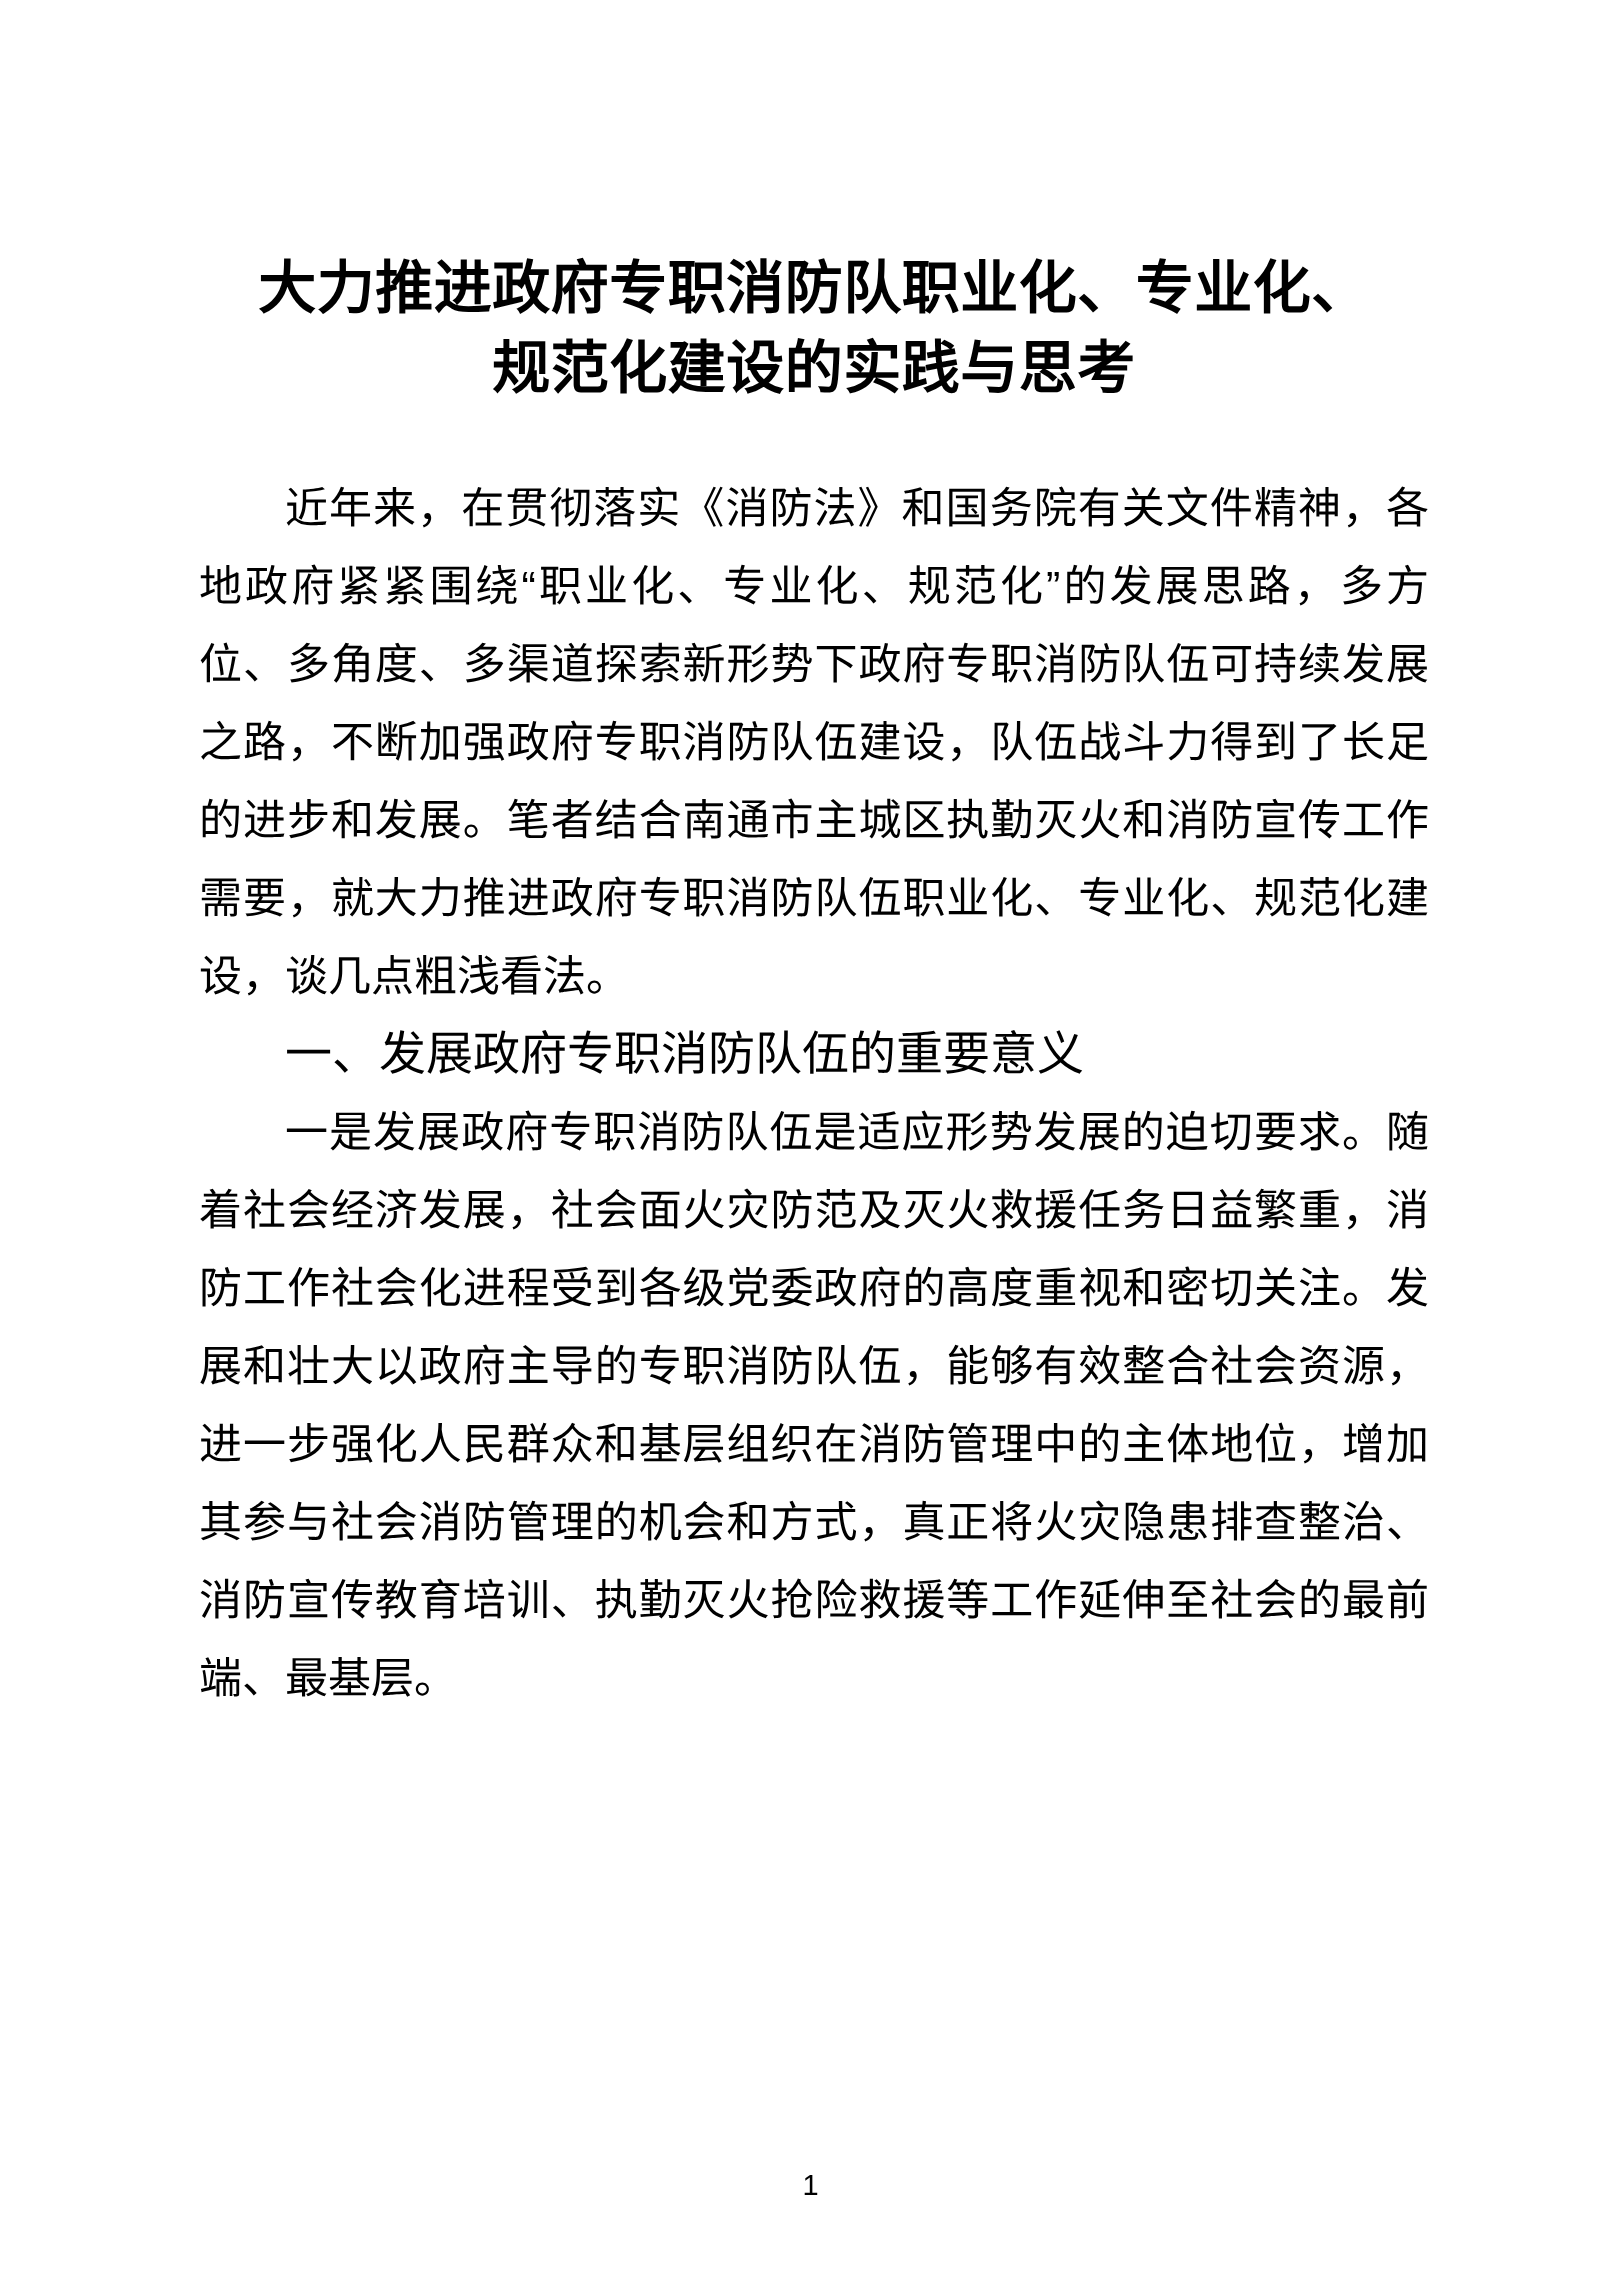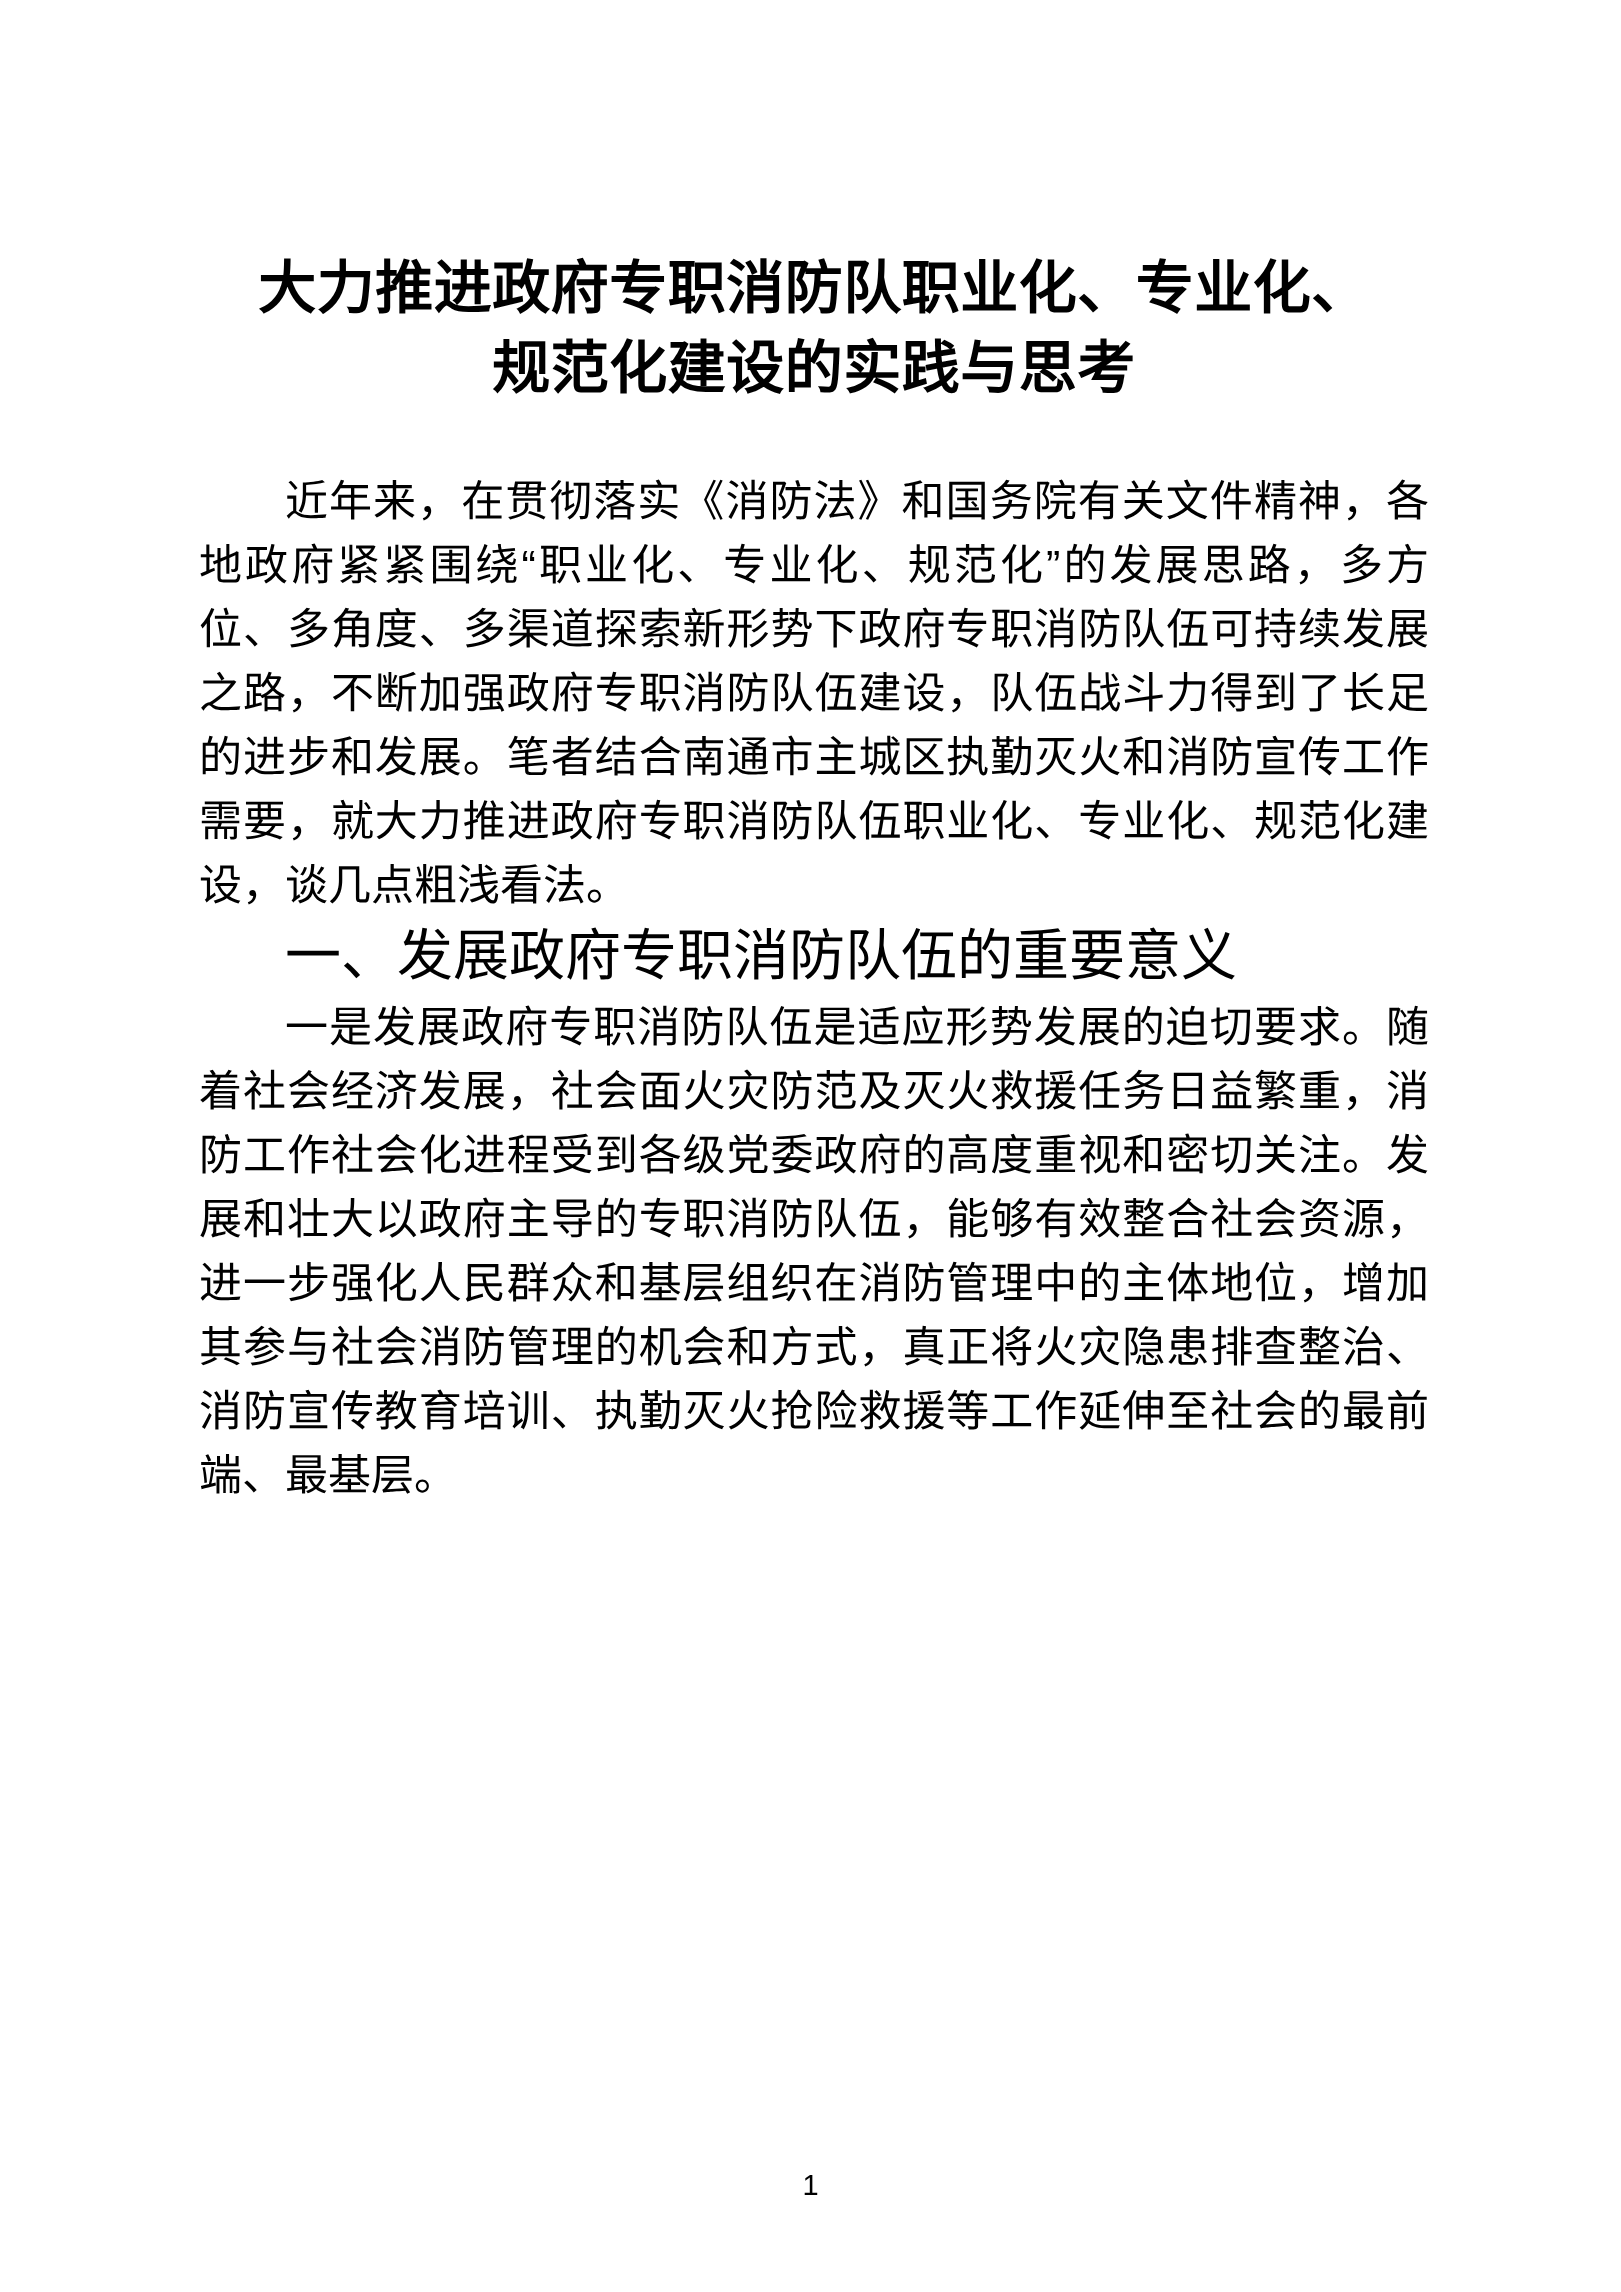--- a/index.html
+++ b/index.html
@@ -44,33 +44,33 @@
     box-sizing: border-box;
     width: 100%;
   }
 
   .title-gap {
     height: 61px;
   }
 
   .para {
     font-size: 43px;
-    line-height: 64px;
+    line-height: 78px;
     text-align: justify;
     text-align-last: left;
     text-justify: inter-ideograph;
     margin: 0;
     letter-spacing: 0px;
   }
   .para.indent {
     text-indent: 86px;
   }
 
   .heading-para {
-    font-size: 56px;
+    font-size: 47px;
     line-height: 78px;
     margin: 0;
     text-indent: 86px;
     text-align: left;
   }
 
   #page-number {
     position: absolute;
     left: 0;
     top: 2152px;

